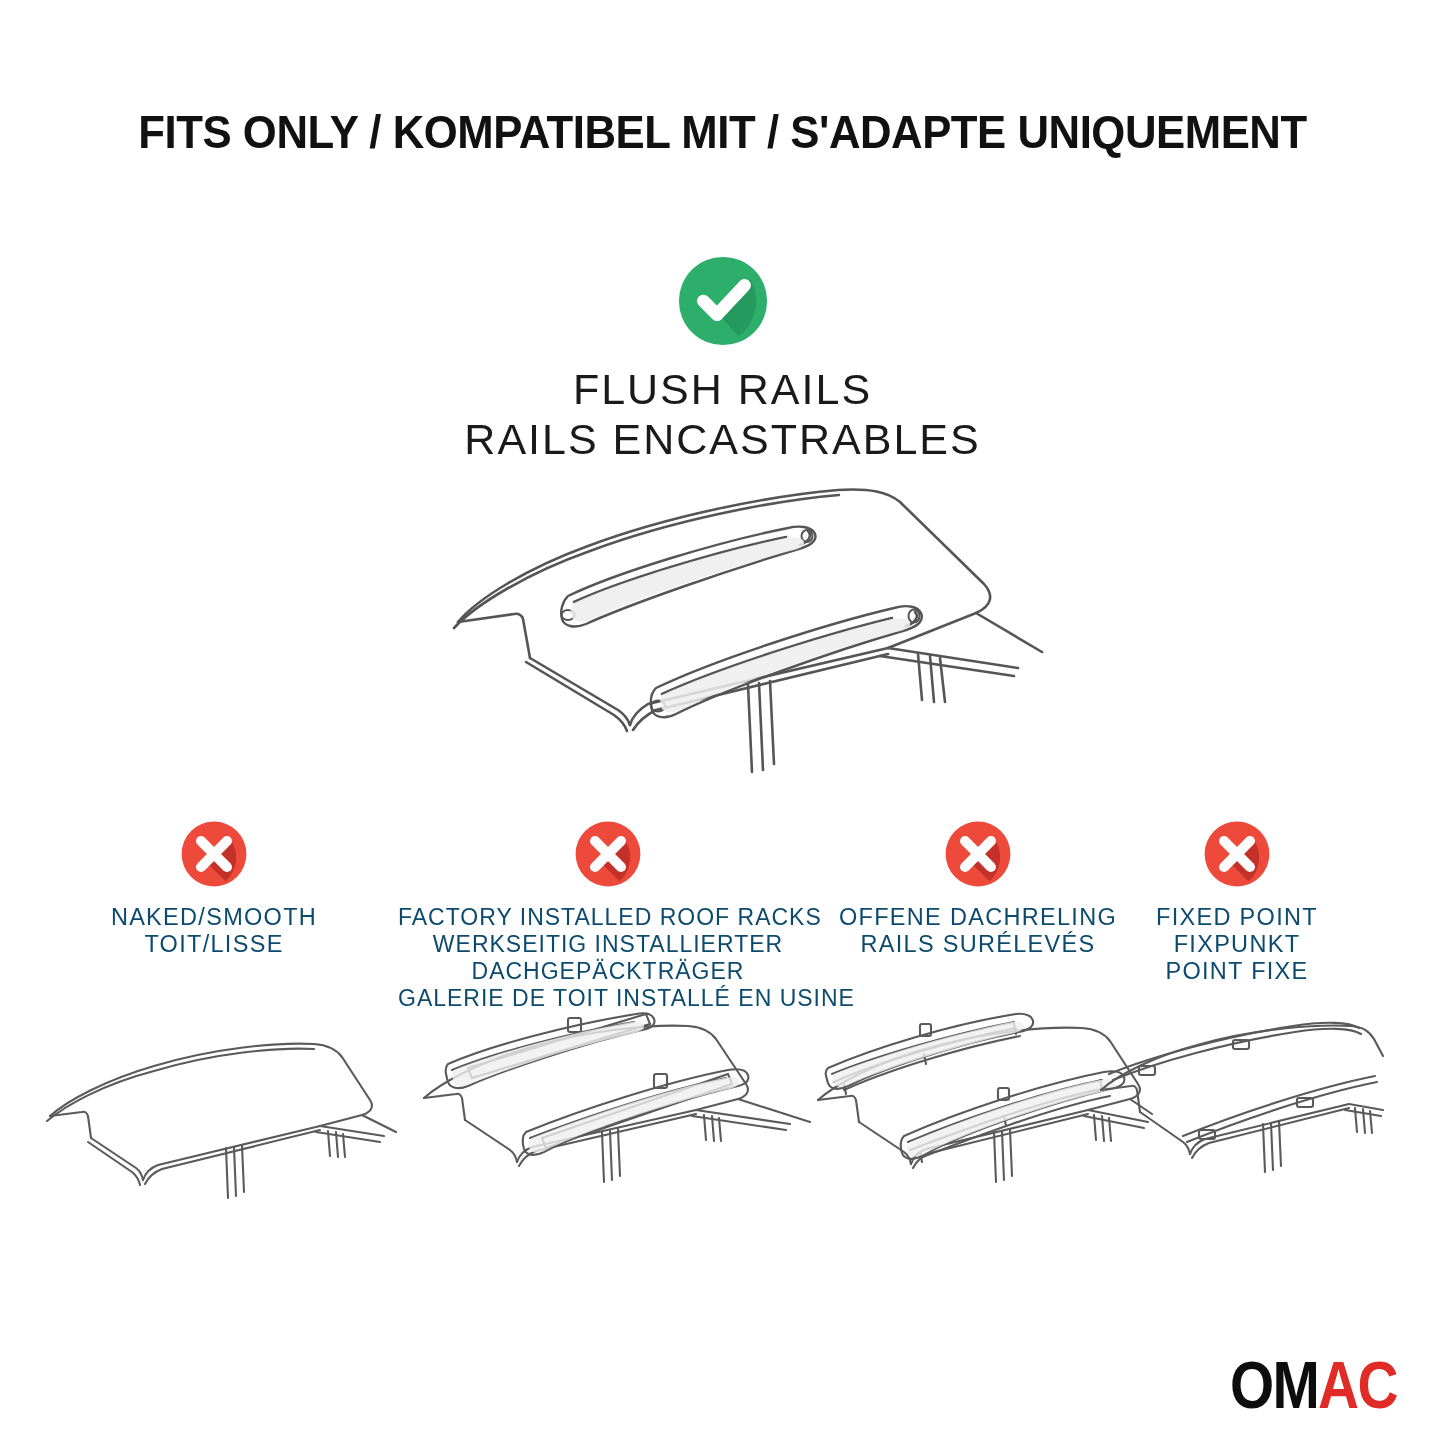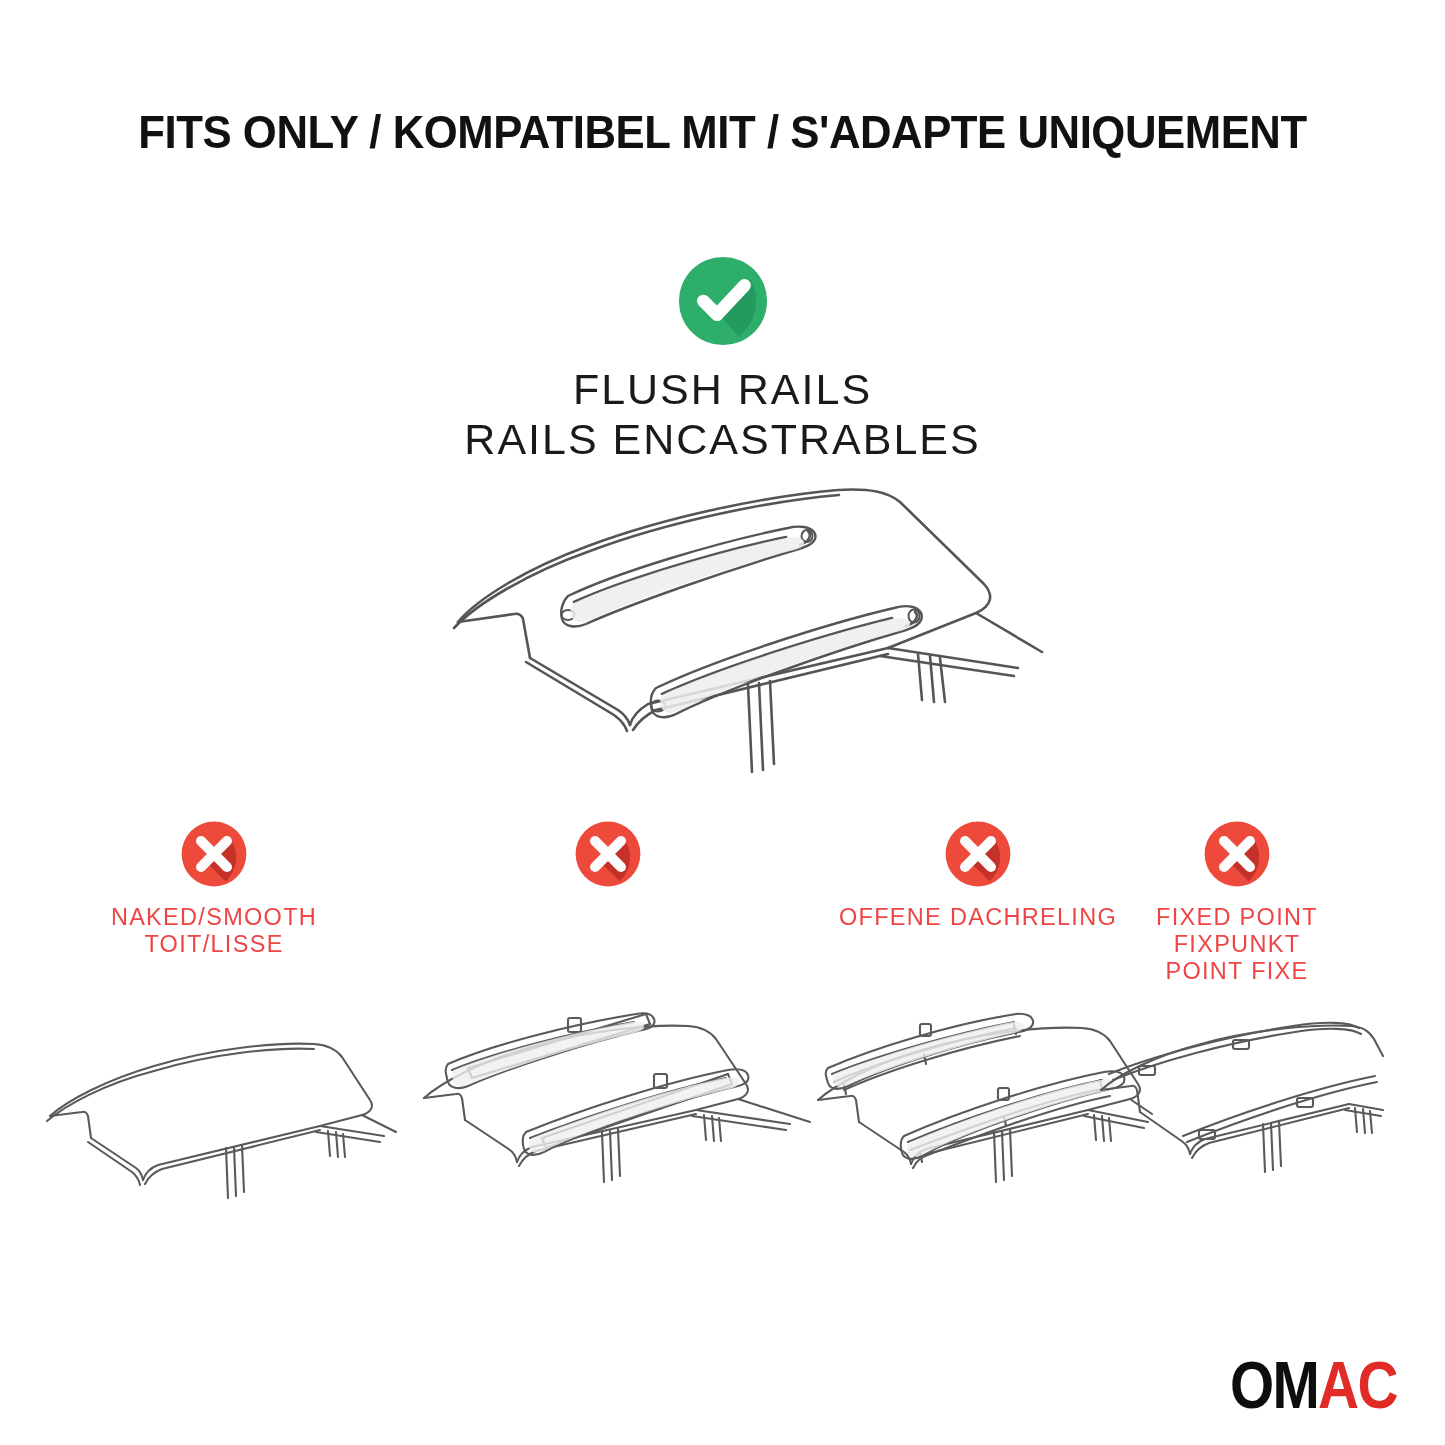--- a/index.html
+++ b/index.html
@@ -90,21 +90,21 @@
 
   .col .icon-wrap {
     width: 72px;
     height: 72px;
   }
 
   .col-labels {
     margin-top: 14px;
     font-family: "Liberation Sans", sans-serif;
     font-weight: 300;
-    color: #ef4444;
+    color: #0c4a6e;
   }
   .col-labels .ln {
     font-size: 23.5px;
     line-height: 27px;
     letter-spacing: 1.3px;
     white-space: nowrap;
   }
   .col-1 .col-labels .ln { font-size: 23px; letter-spacing: 1.0px; }
 
   .col-illus {
@@ -254,20 +254,26 @@
     <div class="icon-wrap">
       <svg viewBox="0 0 100 100" width="72" height="72" aria-hidden="true">
         <circle cx="50" cy="50" r="45" fill="#EE4A3C"></circle>
         <path d="M50 50 L72 28 A45 45 0 0 1 66 88 L40 62 Z" fill="#B52A22" opacity="0.75"></path>
         <g stroke="#fdfdfd" stroke-width="14" stroke-linecap="round">
           <line x1="32" y1="32" x2="68" y2="68"></line>
           <line x1="68" y1="32" x2="32" y2="68"></line>
         </g>
       </svg>
     </div>
+    <div class="col-labels">
+      <div class="ln">FACTORY INSTALLED ROOF RACKS</div>
+      <div class="ln">WERKSEITIG INSTALLIERTER</div>
+      <div class="ln">DACHGEPÄCKTRÄGER</div>
+      <div class="ln">GALERIE DE TOIT INSTALLÉ EN USINE</div>
+    </div>
     <div class="col-illus">
       <svg viewBox="0 0 420 210" aria-hidden="true">
         <g fill="none" stroke="#5a5a5a" stroke-width="2.1" stroke-linecap="round" stroke-linejoin="round">
 
           <path d="M26 96 C44 80 82 60 130 46 C190 28 254 22 290 24
                    C304 25 312 29 318 37 L348 82 C352 88 350 94 340 97 L298 108"></path>
           <path d="M26 96 L58 92 C61 91 63 93 64 96 L67 118"></path>
           <path d="M67 118 L112 148 C116 151 118 155 119 160"></path>
           <path d="M119 160 C121 154 126 148 134 145 L298 108"></path>
           <path d="M298 108 L392 122"></path>
@@ -320,20 +326,21 @@
         <circle cx="50" cy="50" r="45" fill="#EE4A3C"></circle>
         <path d="M50 50 L72 28 A45 45 0 0 1 66 88 L40 62 Z" fill="#B52A22" opacity="0.75"></path>
         <g stroke="#fdfdfd" stroke-width="14" stroke-linecap="round">
           <line x1="32" y1="32" x2="68" y2="68"></line>
           <line x1="68" y1="32" x2="32" y2="68"></line>
         </g>
       </svg>
     </div>
     <div class="col-labels">
       <div class="ln">OFFENE DACHRELING</div>
+      <div class="ln">RAILS SURÉLEVÉS</div>
     </div>
     <div class="col-illus">
       <svg viewBox="0 0 356 210" aria-hidden="true">
         <g fill="none" stroke="#5a5a5a" stroke-width="2.1" stroke-linecap="round" stroke-linejoin="round">
           <path d="M18 96 C36 80 74 60 122 46 C182 28 246 22 282 24
                    C296 25 304 29 310 37 L338 80 C342 86 340 92 330 95 L288 106"></path>
           <path d="M18 96 L50 92 C53 91 55 93 56 96 L59 118"></path>
           <path d="M59 118 L104 148 C108 151 110 155 111 160"></path>
           <path d="M111 160 C113 154 118 148 126 145 L288 106"></path>
           <path d="M288 106 L348 118"></path>

